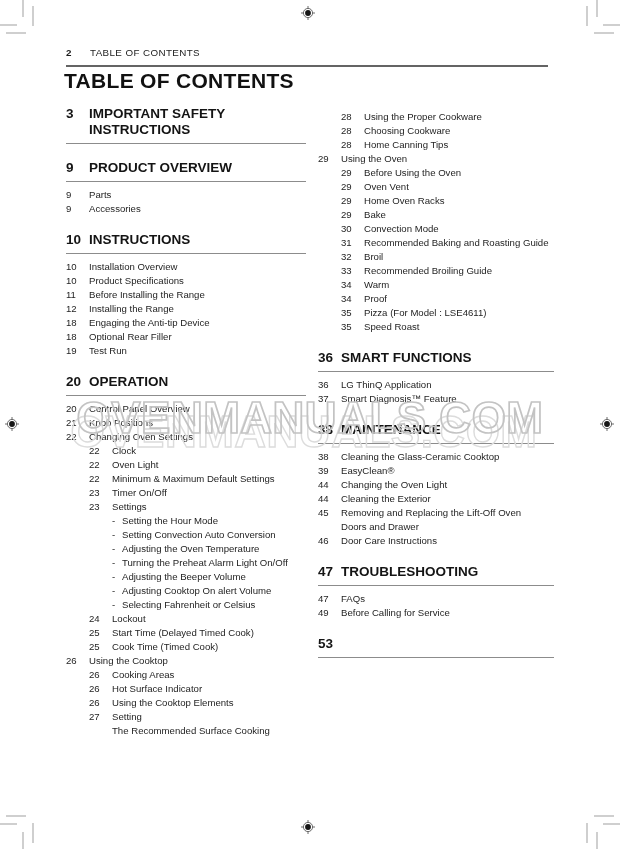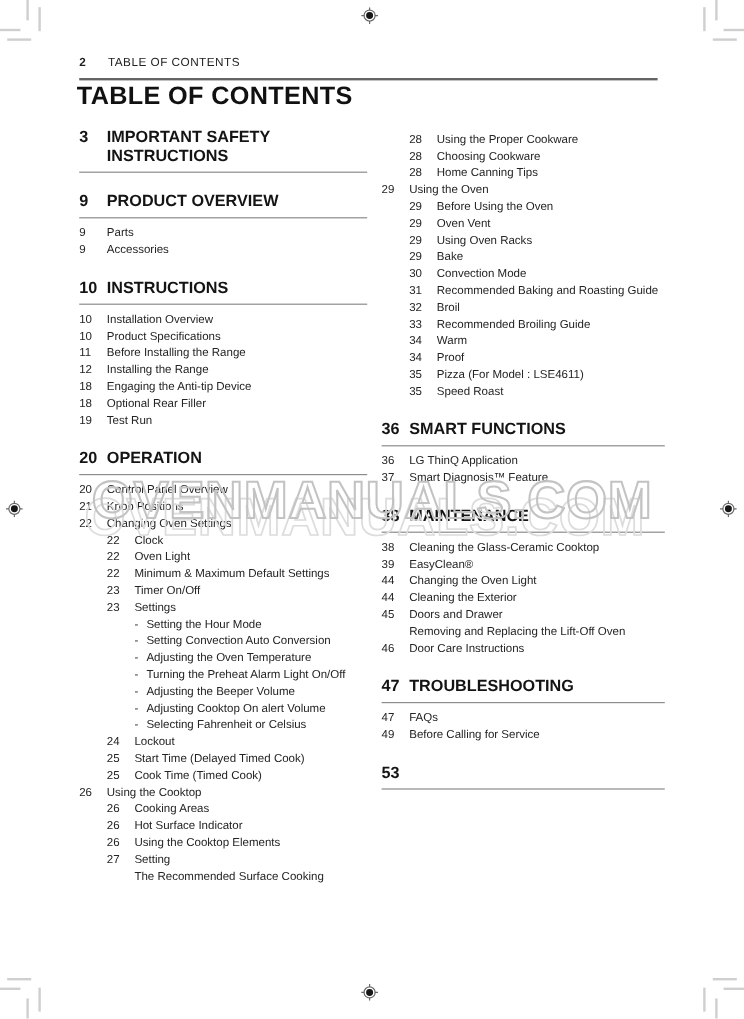--- a/index.html
+++ b/index.html
@@ -392,21 +392,21 @@
           </div>
           <div class="entry lvl2">
             <span class="num">29</span>
             <span class="lblwrap">
               <span class="lbl">Oven Vent</span>
             </span>
           </div>
           <div class="entry lvl2">
             <span class="num">29</span>
             <span class="lblwrap">
-              <span class="lbl">Using Oven Racks</span>
+              <span class="lbl">Home Oven Racks</span>
             </span>
           </div>
           <div class="entry lvl2">
             <span class="num">29</span>
             <span class="lblwrap">
               <span class="lbl">Bake</span>
             </span>
           </div>
           <div class="entry lvl2">
             <span class="num">30</span>
@@ -504,22 +504,22 @@
           </div>
           <div class="entry lvl1">
             <span class="num">44</span>
             <span class="lblwrap">
               <span class="lbl">Cleaning the Exterior</span>
             </span>
           </div>
           <div class="entry lvl1">
             <span class="num">45</span>
             <span class="lblwrap">
+              <span class="lbl">Removing and Replacing the Lift-Off Oven</span>
               <span class="lbl">Doors and Drawer</span>
-              <span class="lbl">Removing and Replacing the Lift-Off Oven</span>
             </span>
           </div>
           <div class="entry lvl1">
             <span class="num">46</span>
             <span class="lblwrap">
               <span class="lbl">Door Care Instructions</span>
             </span>
           </div>
         </div>
       </div>

